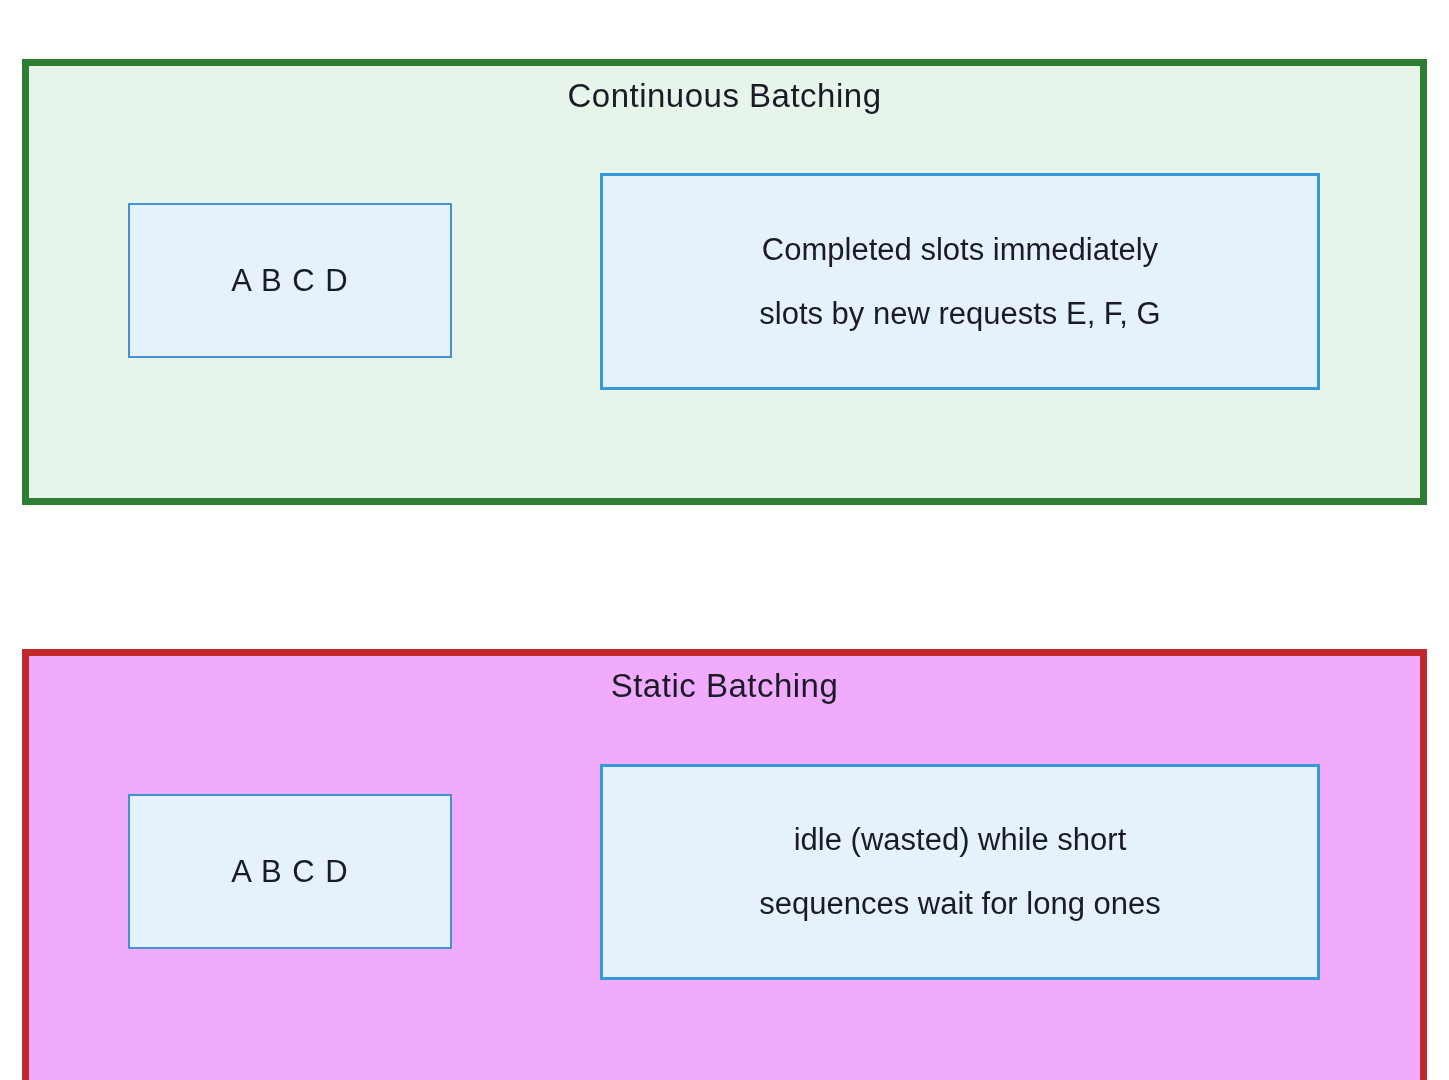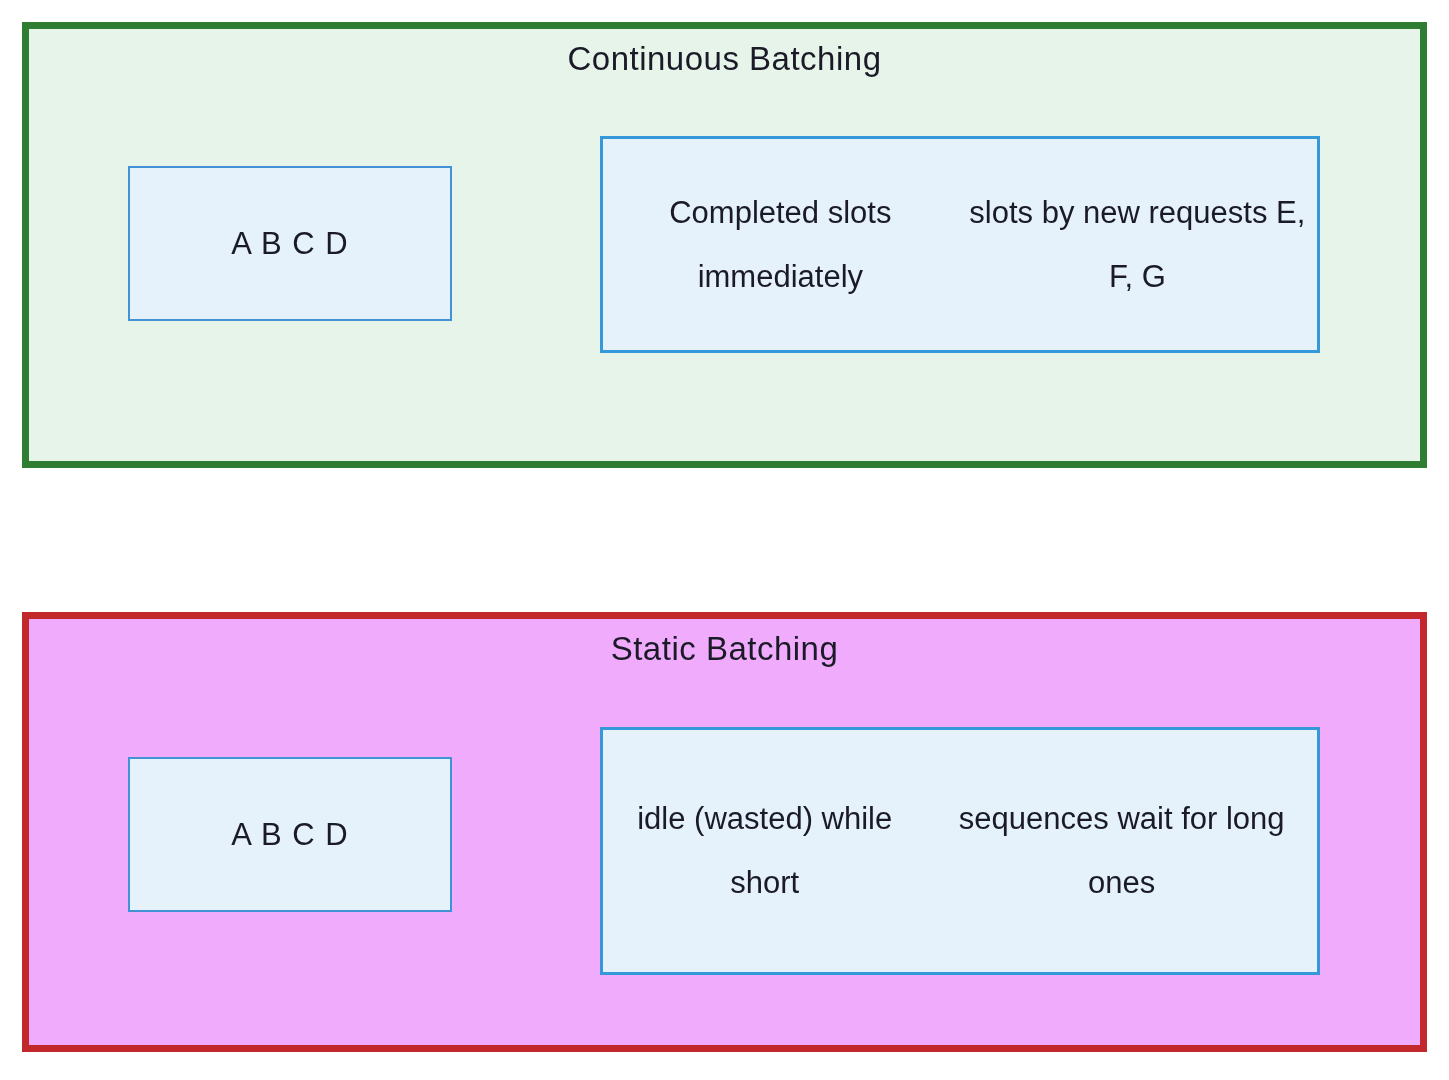--- a/index.html
+++ b/index.html
@@ -13,20 +13,21 @@
     width: 1449px;
     height: 1080px;
     background: #ffffff;
     overflow: hidden;
   }
   .panel {
     position: absolute;
     left: 22px;
     width: 1405px;
     box-sizing: border-box;
+    margin-top: 37px;
   }
   .panel-continuous {
     top: 22px;
     height: 446px;
     border: 7px solid #2e7d33;
     background: #e7f4ea;
   }
   .panel-static {
     top: 612px;
     height: 440px;
@@ -61,26 +62,26 @@
     font-size: 31px;
     letter-spacing: 1px;
     text-align: right;
   }
   .note-box {
     left: 571px;
     width: 720px;
     border: 3px solid #3498db;
     font-size: 31px;
     line-height: 64px;
-    flex-direction: row;
+    flex-direction: column;
   }
   .panel-continuous .batch-box { top: 137px; }
   .panel-continuous .note-box  { top: 107px; height: 217px; }
   .panel-static .batch-box { top: 138px; }
-  .panel-static .note-box  { top: 108px; height: 248px; }
+  .panel-static .note-box  { top: 108px; height: 216px; }
   .note-line { display: block; }
 </style>
 </head>
 <body>
 
 <div class="page">
 
   <div class="panel panel-continuous">
     <div class="panel-title">Continuous Batching</div>
     <div class="blue-box batch-box">

